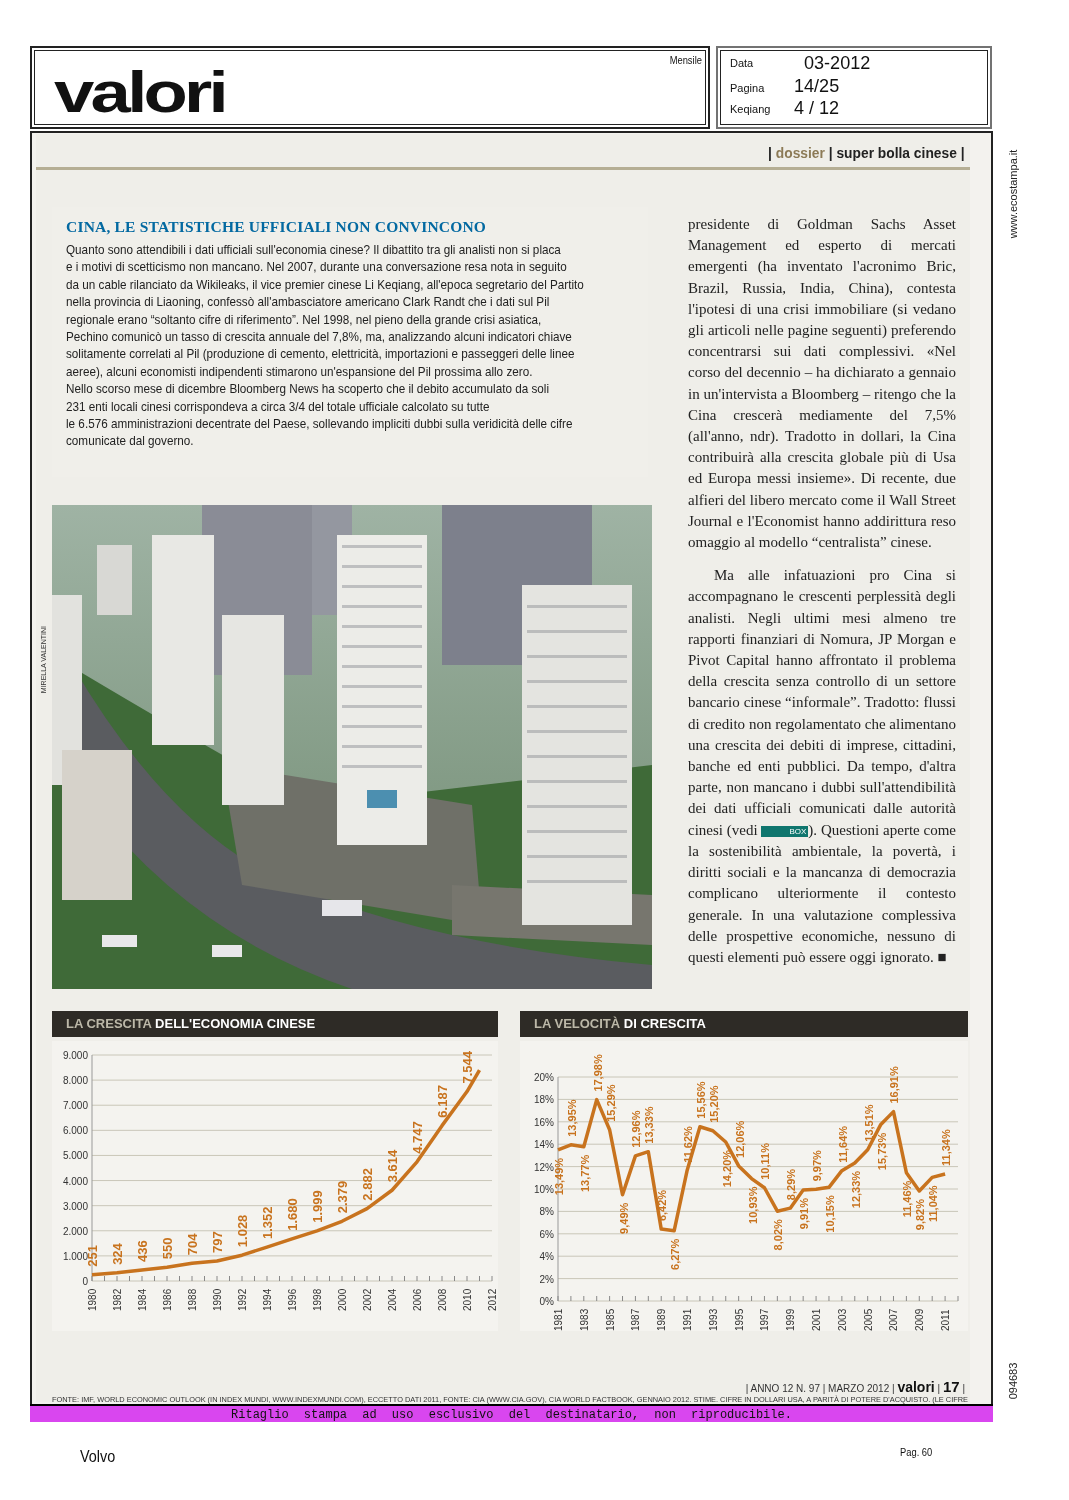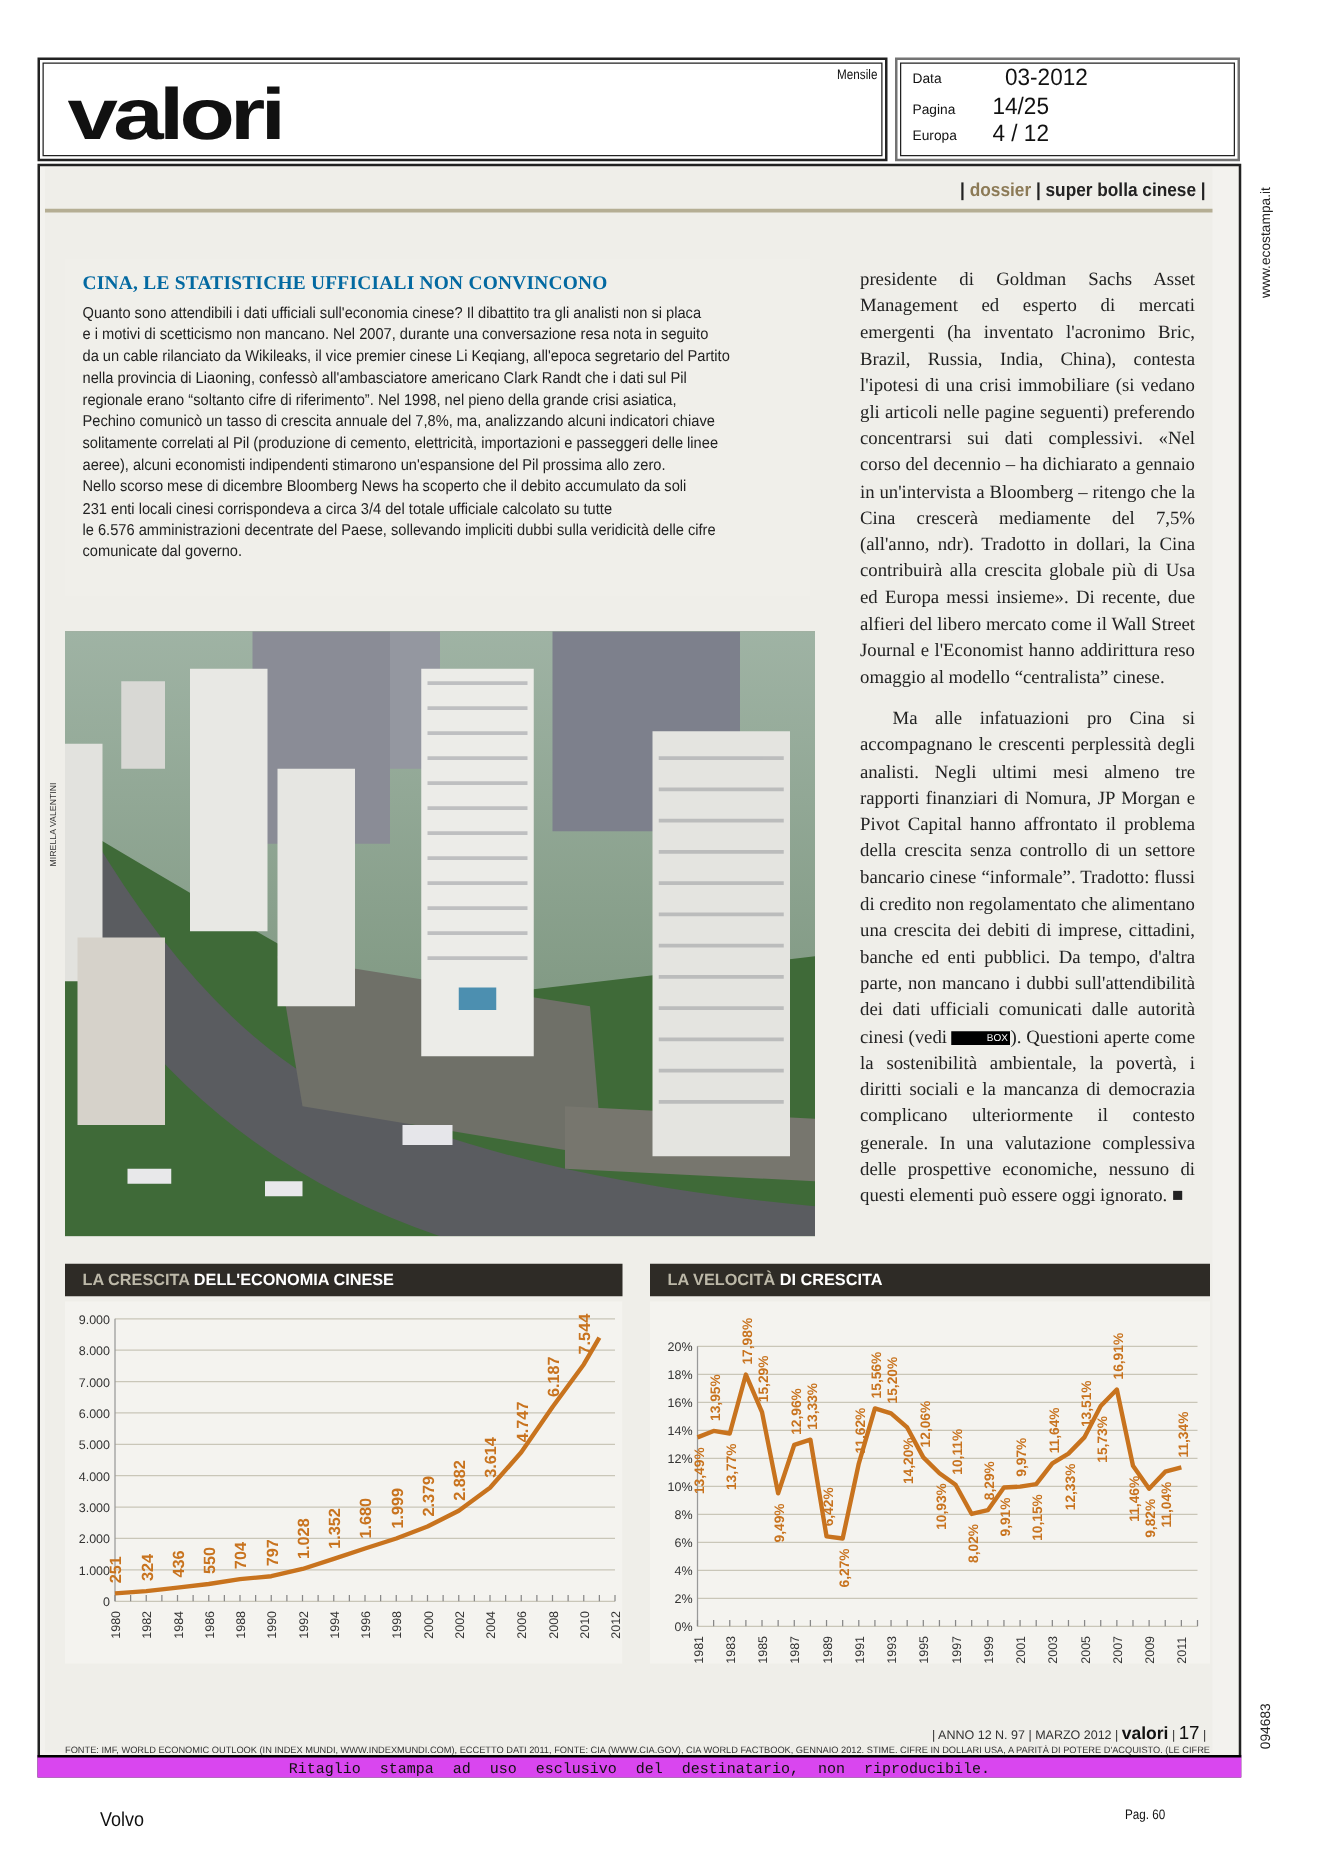--- a/index.html
+++ b/index.html
@@ -27,55 +27,55 @@
   
   .box { left:52px; top:207px; width:596px; height:270px; background:#f0efea; }
   .box-title { left:66px; top:218px; font-family:"Liberation Serif", serif; font-weight:bold; font-size:15.5px; color:#0369a1; letter-spacing:0.2px; }
   .box-text { left:66px; top:242px; width:580px; font-size:12.6px; line-height:17.4px; color:#222; transform:scaleX(0.93); transform-origin:left; }
   .box-text p { margin:0; white-space:nowrap; }
 
   
   .col { left:676px; width:292px; font-family:"Liberation Serif", serif; font-size:15px; line-height:21.2px; color:#222; text-align:justify; }
   .col p { margin:12px; }
   .col .indent { text-indent:26px; }
-  .boxref { display:inline-block; background:#000000; color:#fff; font-family:"Liberation Sans", sans-serif; font-size:8px; padding:0 2px; line-height:11px; vertical-align:middle; }
+  .boxref { display:inline-block; background:#0f766e; color:#fff; font-family:"Liberation Sans", sans-serif; font-size:8px; padding:0 2px; line-height:11px; vertical-align:middle; }
 
   
   .photo { left:52px; top:505px; width:600px; height:484px; overflow:hidden; background:#8a9a88; }
   .credit { left:38px; top:510px; font-size:7px; color:#333; transform:rotate(-90deg) translate(-100%,0); transform-origin:top left; white-space:nowrap; width:auto; }
 
   
   .chart-hdr { height:26px; background:#2e2b26; color:#fff; font-weight:bold; font-size:13px; line-height:26px; padding-left:14px; box-sizing:border-box; transform-origin:left; }
   .chart-hdr .light { color:#bcb8a8; }
   .chart-svg { position:absolute; }
 
   .fonte { left:52px; top:1395px; width:920px; font-size:7.4px; line-height:10px; color:#333; text-transform:uppercase; }
   .folio { right:104px; top:1378px; font-size:10px; color:#333; }
   .folio b { font-size:14px; color:#111; }
-  .folio .pg { font-size:15px; font-weight:normal; color:#111;margin-top:29px; }
+  .folio .pg { font-size:15px; font-weight:bold; color:#111;margin-top:29px; }
 
   .disclaimer { left:30px; top:1404px; width:963px; height:18px; text-align:center; font-family:"Liberation Mono", monospace; font-size:12px; line-height:18px; word-spacing:8px; border-top:2px solid #000000; background:#d946ef; box-sizing:border-box; }
 
   .vert-right { font-family:"Liberation Sans", sans-serif; font-size:11px; color:#222; white-space:nowrap; transform:rotate(-90deg); transform-origin:center; }
   .volvo { left:80px; top:1448px; font-size:16px; transform:scaleX(0.9); transform-origin:left; }
   .pag60 { left:900px; top:1446px; font-size:11px; transform:scaleX(0.85); transform-origin:left; }
 </style>
 </head>
 <body>
 
 <div class="abs hdr-left">
   <div class="abs logo">valori</div>
   <div class="abs mensile">Mensile</div>
 </div>
 <div class="abs hdr-right">
   <div class="abs meta-row" style="top:9px">Data</div>
   <div class="abs meta-val" style="top:4px;left:86px">03-2012</div>
   <div class="abs meta-row" style="top:34px">Pagina</div>
   <div class="abs meta-val" style="top:27px">14/25</div>
-  <div class="abs meta-row" style="top:55px">Europa</div>
+  <div class="abs meta-row" style="top:55px">Keqiang</div>
   <div class="abs meta-val" style="top:49px">4 / 12</div>
 </div>
 
 <div class="abs frame"></div>
 <div class="abs magpage"></div>
 
 <div class="abs section-tag">
   | <span class="dossier">dossier</span> | <span>super bolla cinese</span> |
 </div>
 <div class="abs rule"></div>

